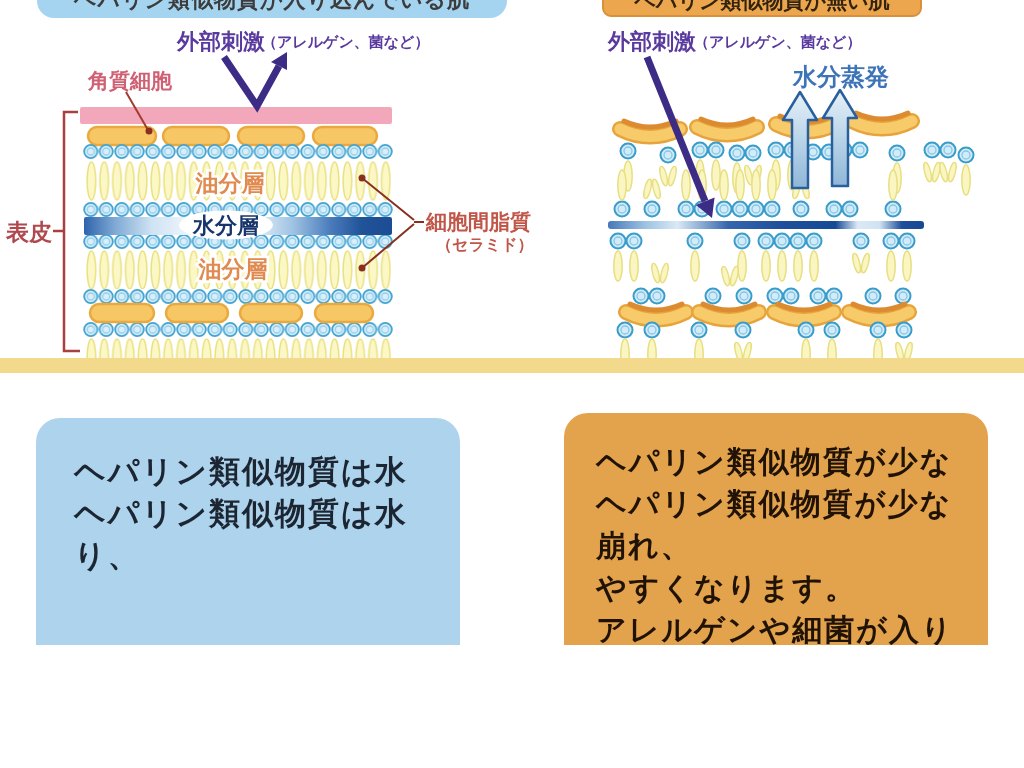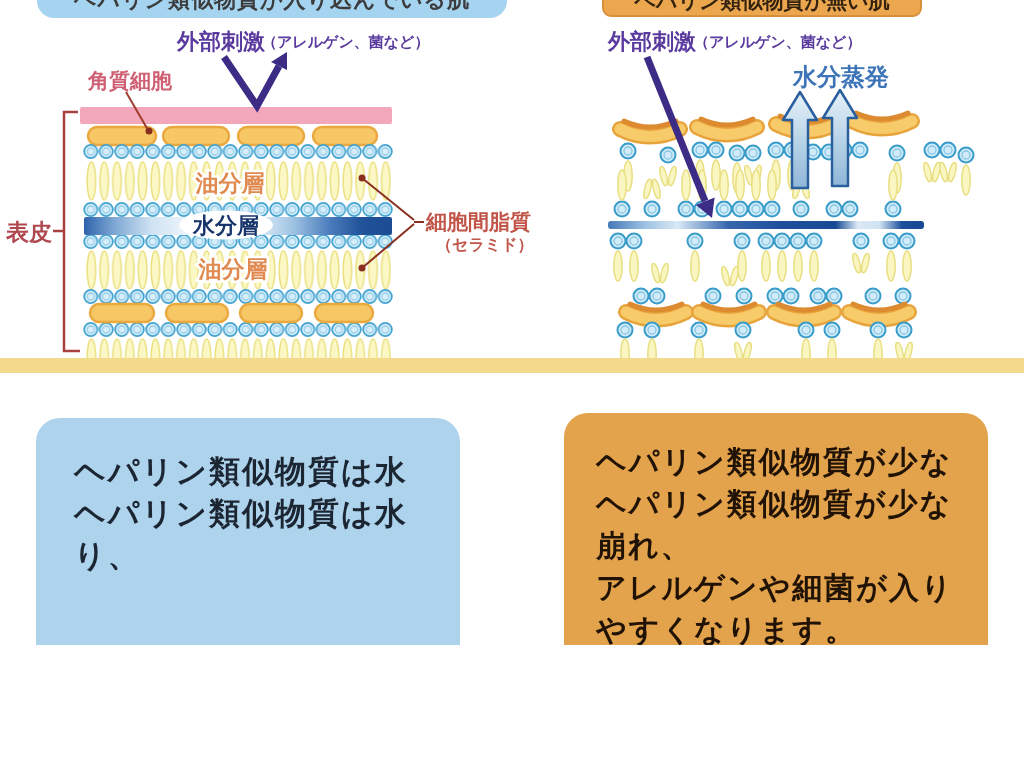--- a/index.html
+++ b/index.html
@@ -325,17 +325,17 @@
 
   <div class="caption-box" id="caption-left">
     <div class="caption-line">ヘパリン類似物質は水</div>
     <div class="caption-line">ヘパリン類似物質は水</div>
     <div class="caption-line">り、</div>
   </div>
   <div class="caption-box" id="caption-right">
     <div class="caption-line">ヘパリン類似物質が少な</div>
     <div class="caption-line">ヘパリン類似物質が少な</div>
     <div class="caption-line">崩れ、</div>
+    <div class="caption-line">やすくなります。</div>
     <div class="caption-line">アレルゲンや細菌が入り</div>
-    <div class="caption-line">やすくなります。</div>
   </div>
 
 </div>
 
 </body></html>

